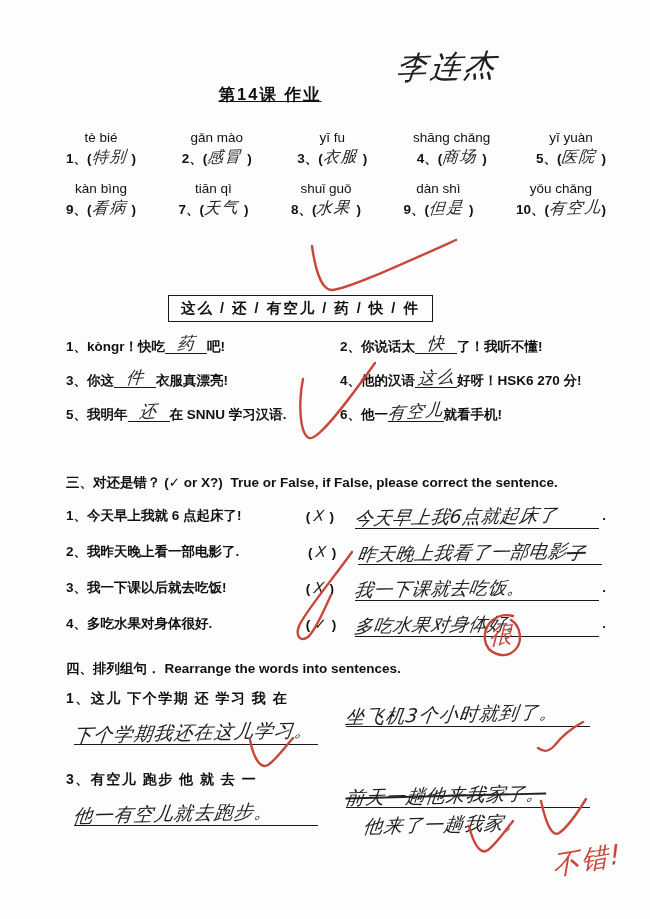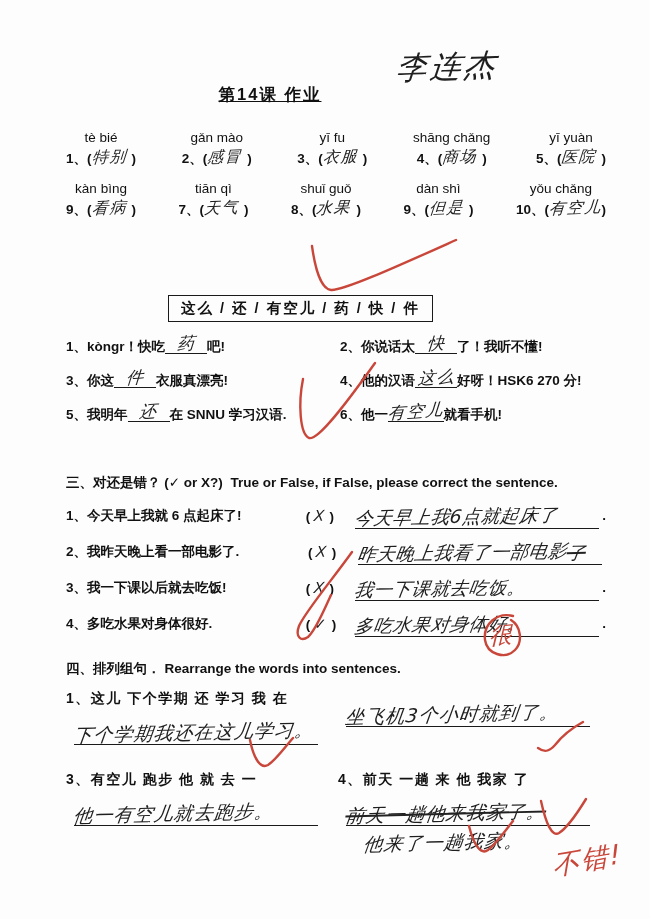--- a/index.html
+++ b/index.html
@@ -221,21 +221,20 @@
             <span class="hw">坐飞机3个小时就到了。</span>
           </div>
       </div>
       <div class="s4-item">
         <div class="words"><span>3、</span><span>有空儿 跑步 他 就 去 一</span></div>
         <div class="s4-ans">
             <span class="hw">他一有空儿就去跑步。</span>
           </div>
       </div>
       <div class="s4-item">
-        <div class="words"><span>4、</span><span>前天 一趟 来 他 我家 了</span></div>
         <div class="s4-ans">
             <span class="hw struck">前天一趟他来我家了。</span>
           </div>
         <div class="s4-ans2"><span class="hw">他来了一趟我家。</span></div>
       </div>
     </div>
   </div>
 
   <div class="praise hw hw-red">不错!</div>
 

